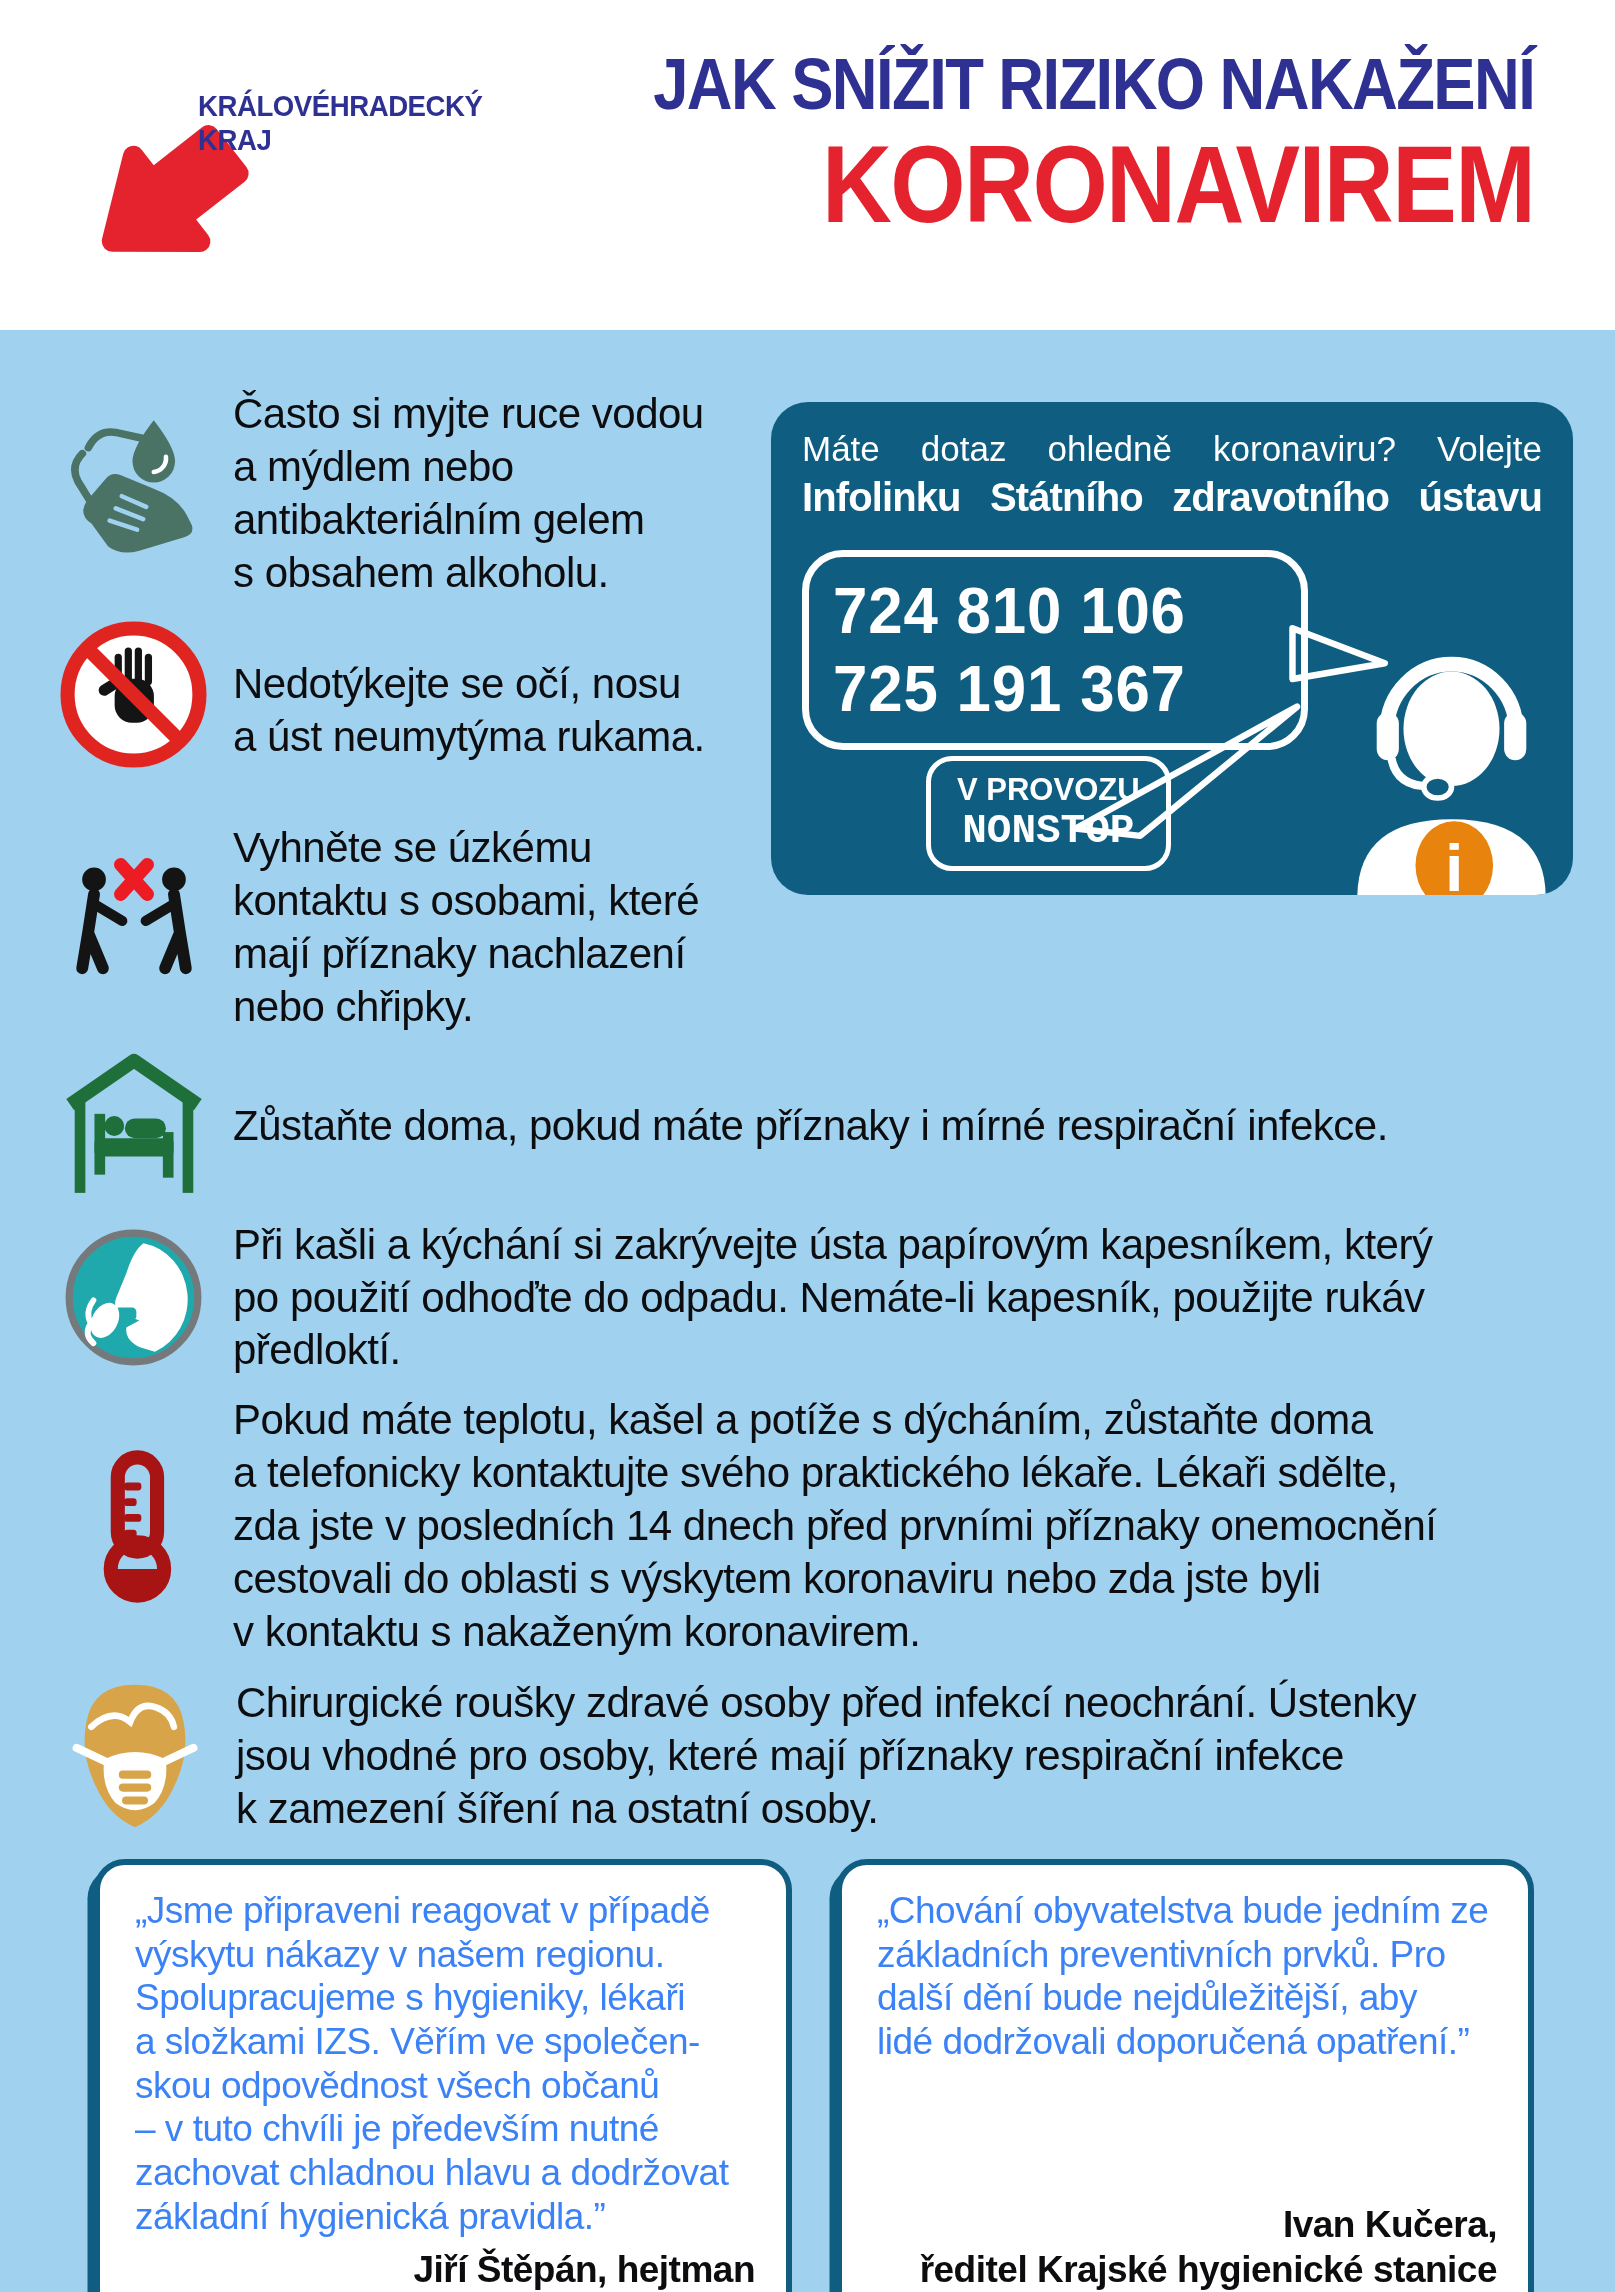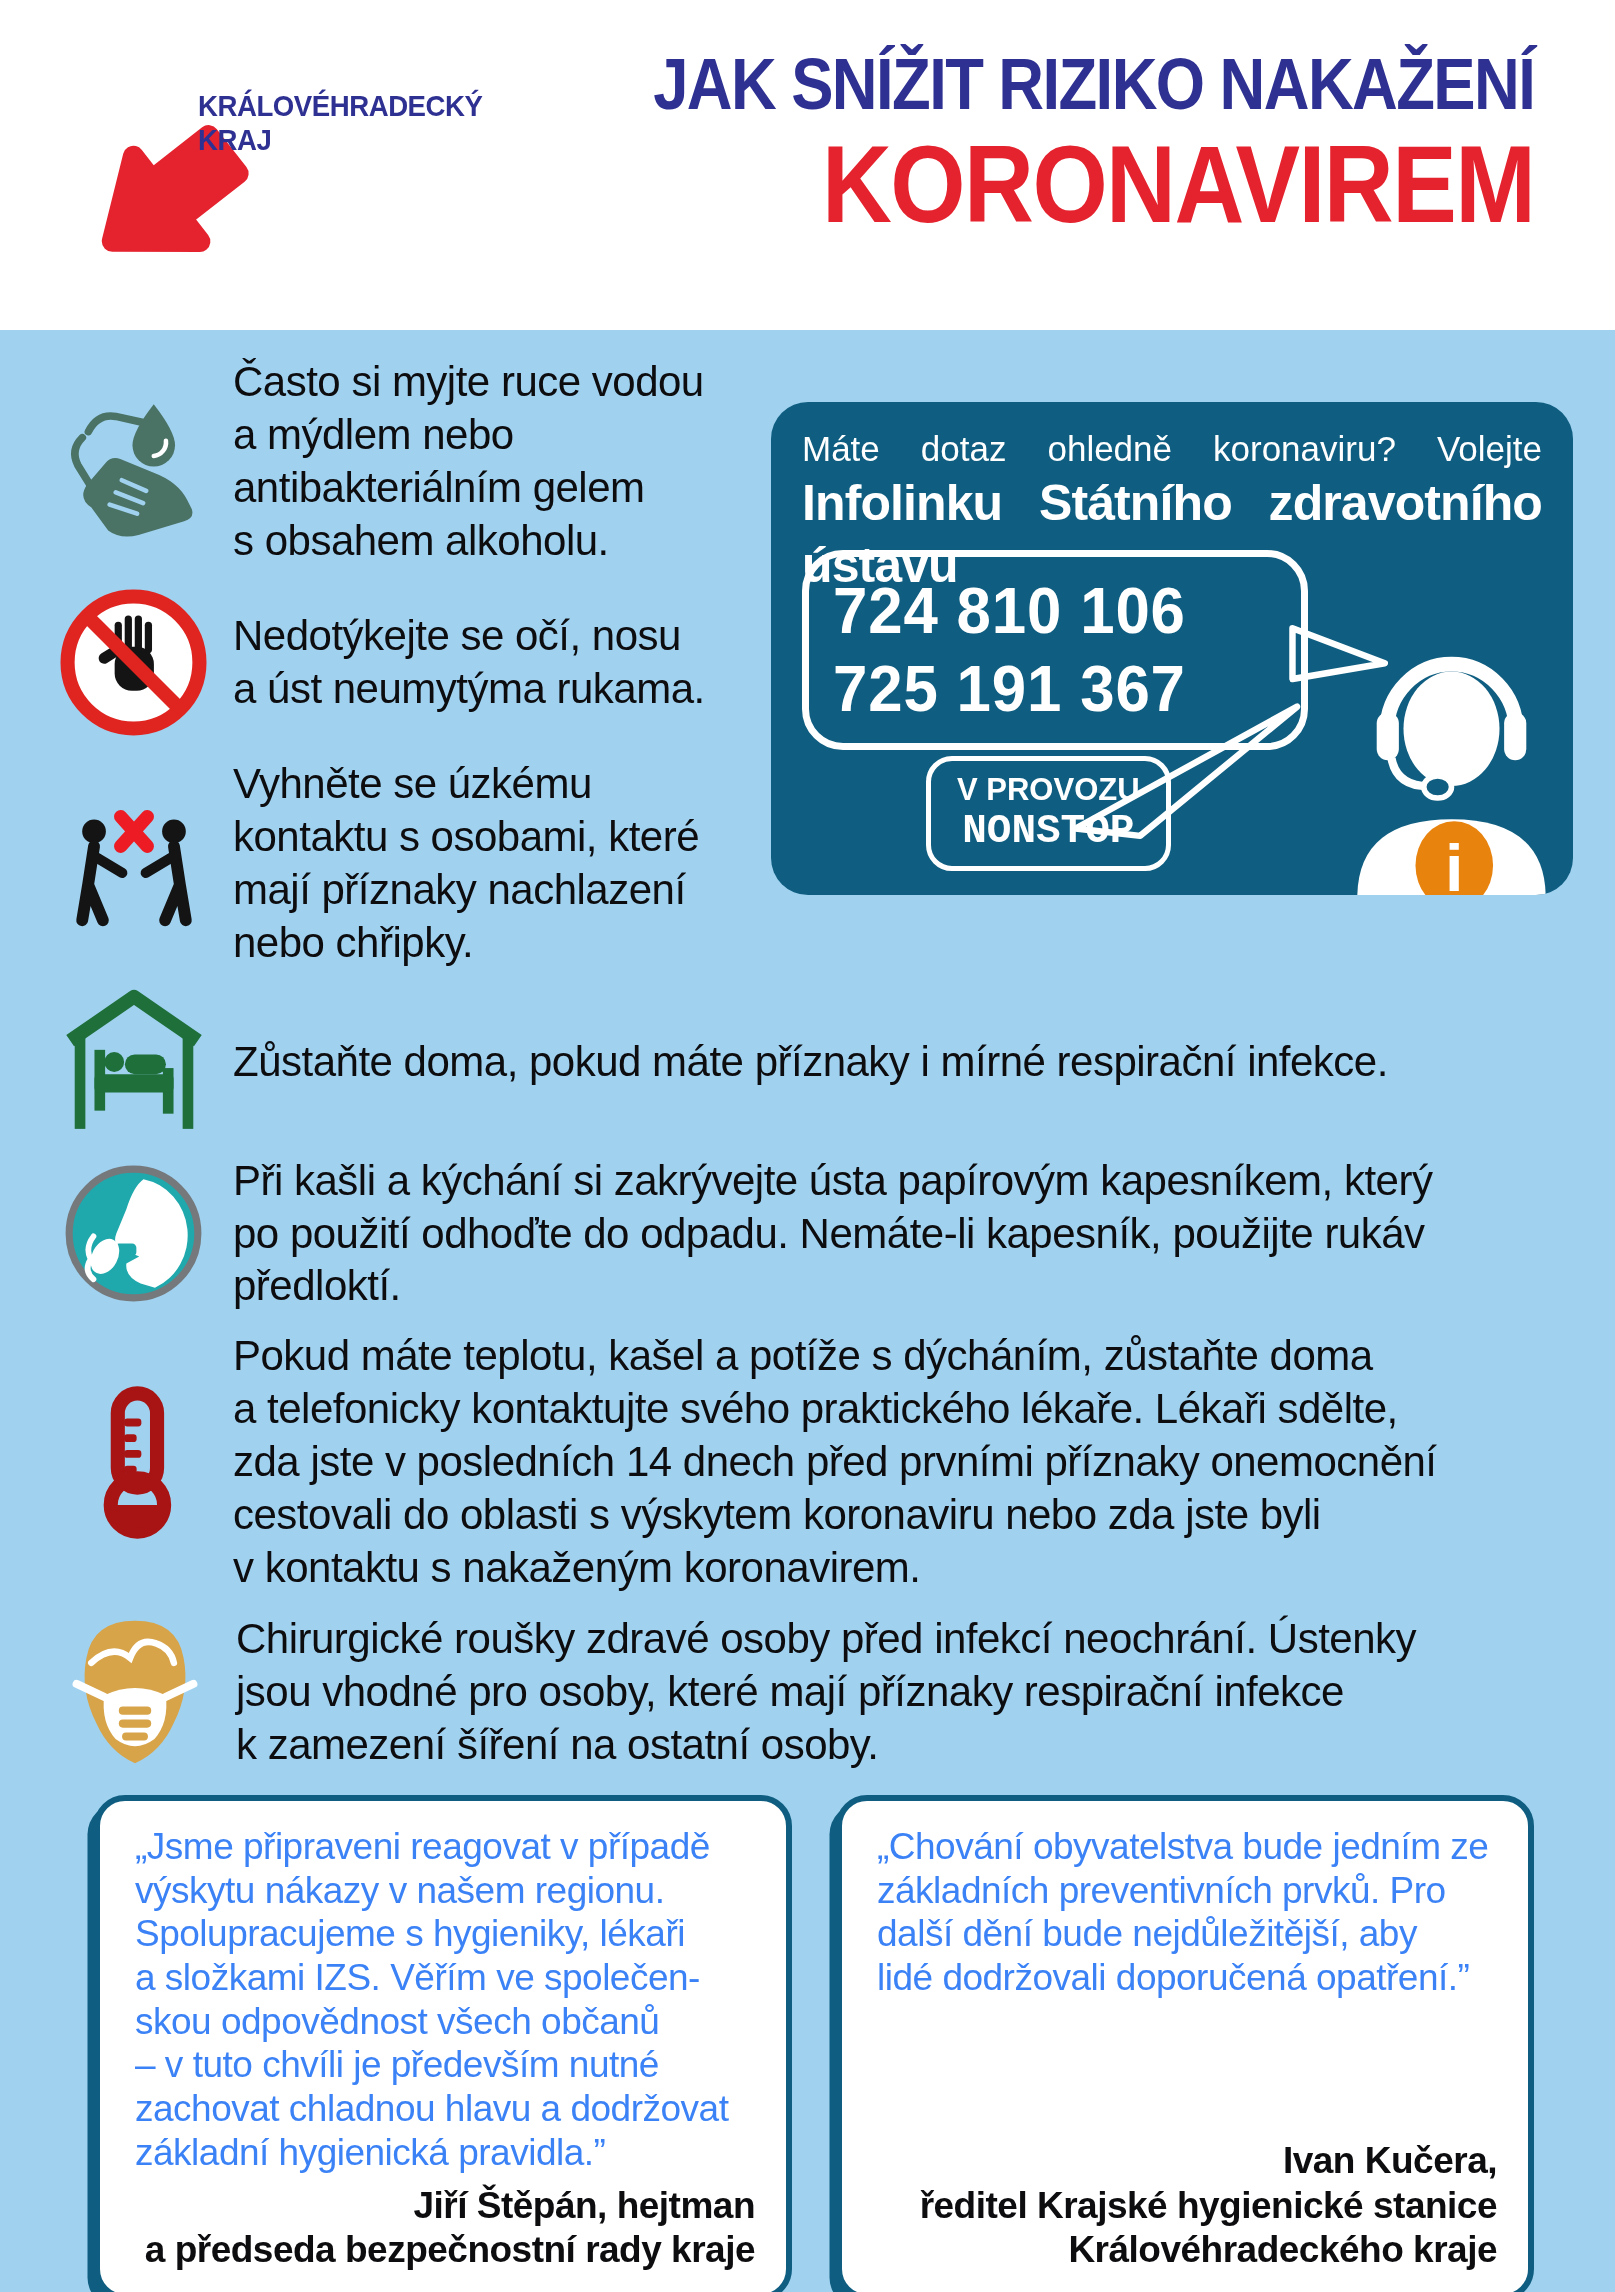--- a/index.html
+++ b/index.html
@@ -30,30 +30,30 @@
     position:absolute;left:0;top:330px;width:1615px;height:1962px;
     background:#a0d2f0;overflow:hidden;
   }
   .content{position:relative;padding:26px 0 0 54px;}
   .tip-row{display:flex;align-items:center;margin-bottom:16.6px;}
   .icon-cell{flex:0 0 159px;display:flex;justify-content:center;align-items:center;margin-right:20px;}
   .tip-text{
     color:#0d0d10;font-size:42px;line-height:1.26;letter-spacing:-0.5px;
     white-space:pre-line;
   }
-  .narrow .tip-text{max-width:535px;}
+  .narrow .tip-text{max-width:535px;margin-top:32px;}
   .wide .tip-text{max-width:1320px;}
   
   .infobox{
     position:absolute;left:771px;top:72px;width:802px;height:493px;
     background:#0f5e81;border-radius:37px;overflow:hidden;color:#fff;
   }
   .infobox-inner{position:absolute;inset:0;padding:24px 31px;}
   .ib-question{font-size:35px;line-height:1.3;text-align:justify;text-align-last:justify;}
-  .ib-hotline{font-size:50px;font-weight:bold;line-height:1.25;text-align:justify;text-align-last:justify;letter-spacing:-0.9px;}
+  .ib-hotline{font-size:40px;font-weight:bold;line-height:1.25;text-align:justify;text-align-last:justify;letter-spacing:-0.9px;}
   .phone-bubble{
     position:absolute;left:31px;top:148px;width:506px;box-sizing:border-box;
     border:7.4px solid #fff;border-radius:41px;padding:14.8px 24px;
   }
   .phone{font-size:65px;font-weight:bold;line-height:1.2;letter-spacing:0.9px;white-space:nowrap;
     transform:scaleX(.95);transform-origin:left center;}
   .tails{position:absolute;inset:0;width:731px;height:493px;pointer-events:none;}
   .operator{position:absolute;right:13px;bottom:0;width:217px;height:277px;}
   .nonstop-bubble{
     position:absolute;left:155px;bottom:24px;border:5.5px solid #fff;border-radius:26px;

